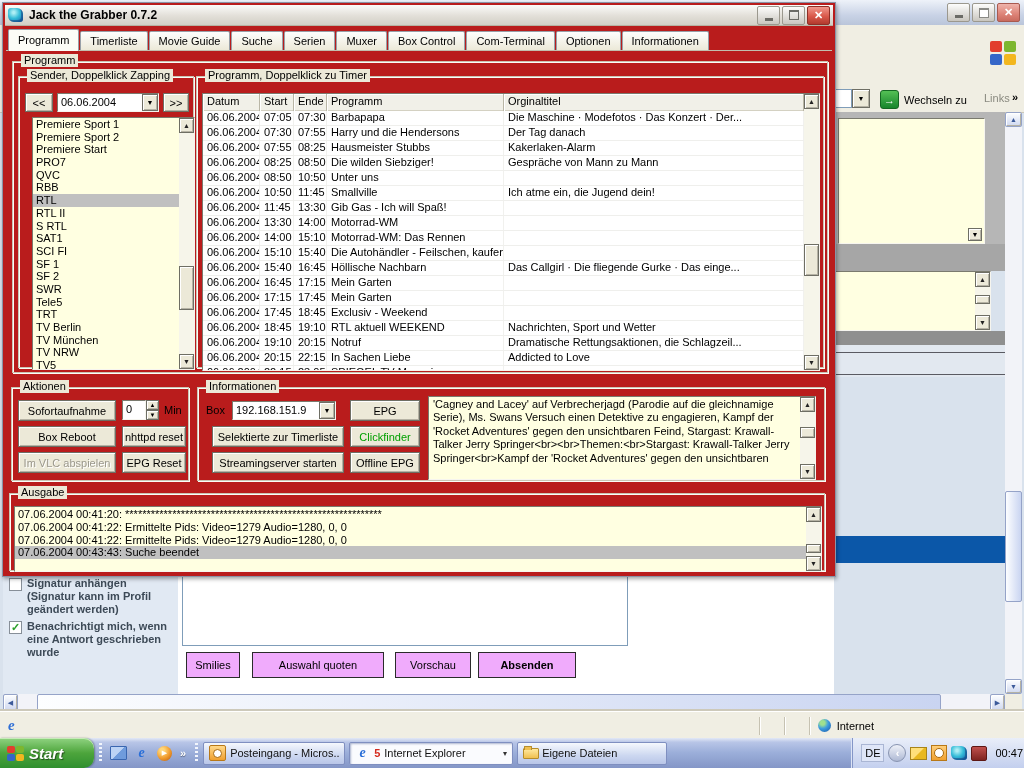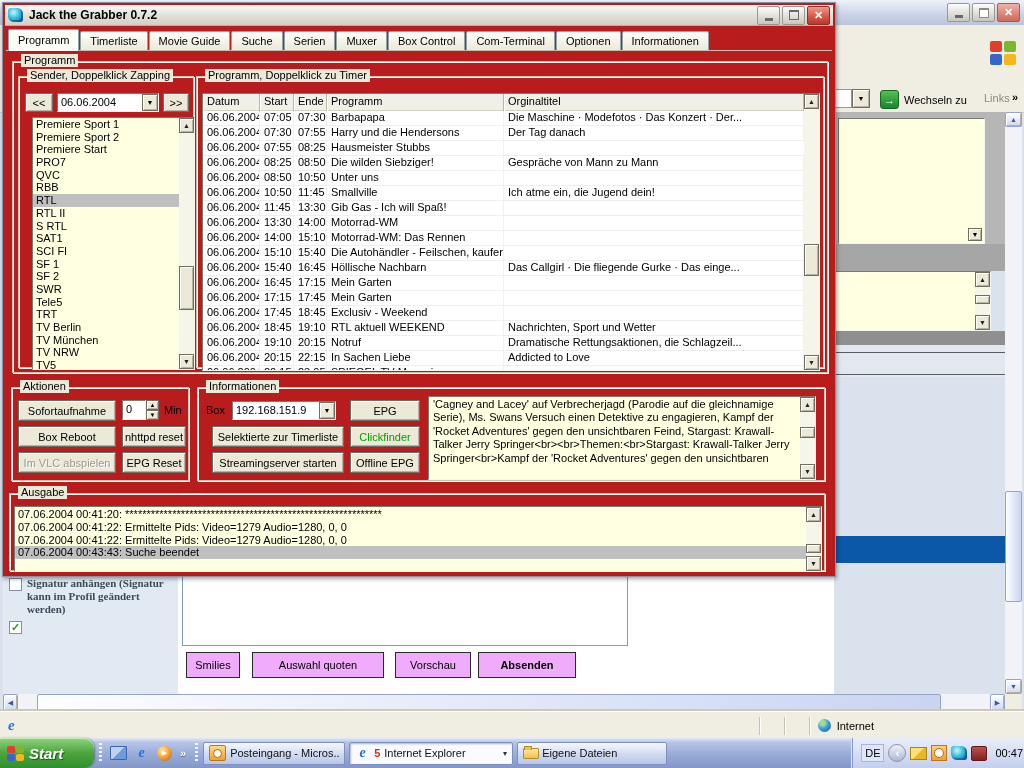--- a/index.html
+++ b/index.html
@@ -221,24 +221,25 @@
     </div>
     <div class="abs darkband" style="left:833px;top:331px;width:172px;height:14px"></div>
     <div class="abs ltband" style="left:833px;top:345px;width:172px;height:32px"></div>
     <div class="abs hline" style="left:833px;top:352px;width:172px"></div>
     <div class="abs hline" style="left:833px;top:374px;width:172px"></div>
     <div class="abs bluebar" style="left:833px;top:536px;width:172px;height:27px"></div>
 
     <div class="abs" id="leftcol">
         <div class="fcb-row">
           <div class="fcb"></div>
-          <div style="width: 140px; font-family: Liberation Serif, serif;">Signatur anhängen (Signatur kann im Profil geändert werden)</div>
+          <div style="width: 140px;">Signatur anhängen (Signatur kann im Profil geändert werden)</div>
         </div>
         <div class="fcb-row">
           <div class="fcb checked">✓</div>
+          <div style="width: 140px;">Benachrichtigt mich, wenn eine Antwort geschrieben wurde</div>
         </div>
       </div>
     <div class="abs" id="whitezone"></div>
     <div class="abs" id="compose-ta"></div>
     <div id="forum-btns">
         <div class="fbtn" style="left: 186px; width: 54px;">Smilies</div>
         <div class="fbtn" style="left: 252px; width: 132px;">Auswahl quoten</div>
         <div class="fbtn" style="left: 395px; width: 76px;">Vorschau</div>
         <div class="fbtn bold" style="left: 478px; width: 98px; text-align: center;">Absenden</div>
       </div>
@@ -366,20 +367,21 @@
                   <div class="tc c1">07:30</div>
                   <div class="tc c2">07:55</div>
                   <div class="tc c3">Harry und die Hendersons</div>
                   <div class="tc c4">Der Tag danach</div>
                 </div>
                 <div class="trow">
                   <div class="tc c0">06.06.2004</div>
                   <div class="tc c1">07:55</div>
                   <div class="tc c2">08:25</div>
                   <div class="tc c3">Hausmeister Stubbs</div>
+                  <div class="tc c4">Kakerlaken-Alarm</div>
                 </div>
                 <div class="trow">
                   <div class="tc c0">06.06.2004</div>
                   <div class="tc c1">08:25</div>
                   <div class="tc c2">08:50</div>
                   <div class="tc c3">Die wilden Siebziger!</div>
                   <div class="tc c4">Gespräche von Mann zu Mann</div>
                 </div>
                 <div class="trow">
                   <div class="tc c0">06.06.2004</div>

